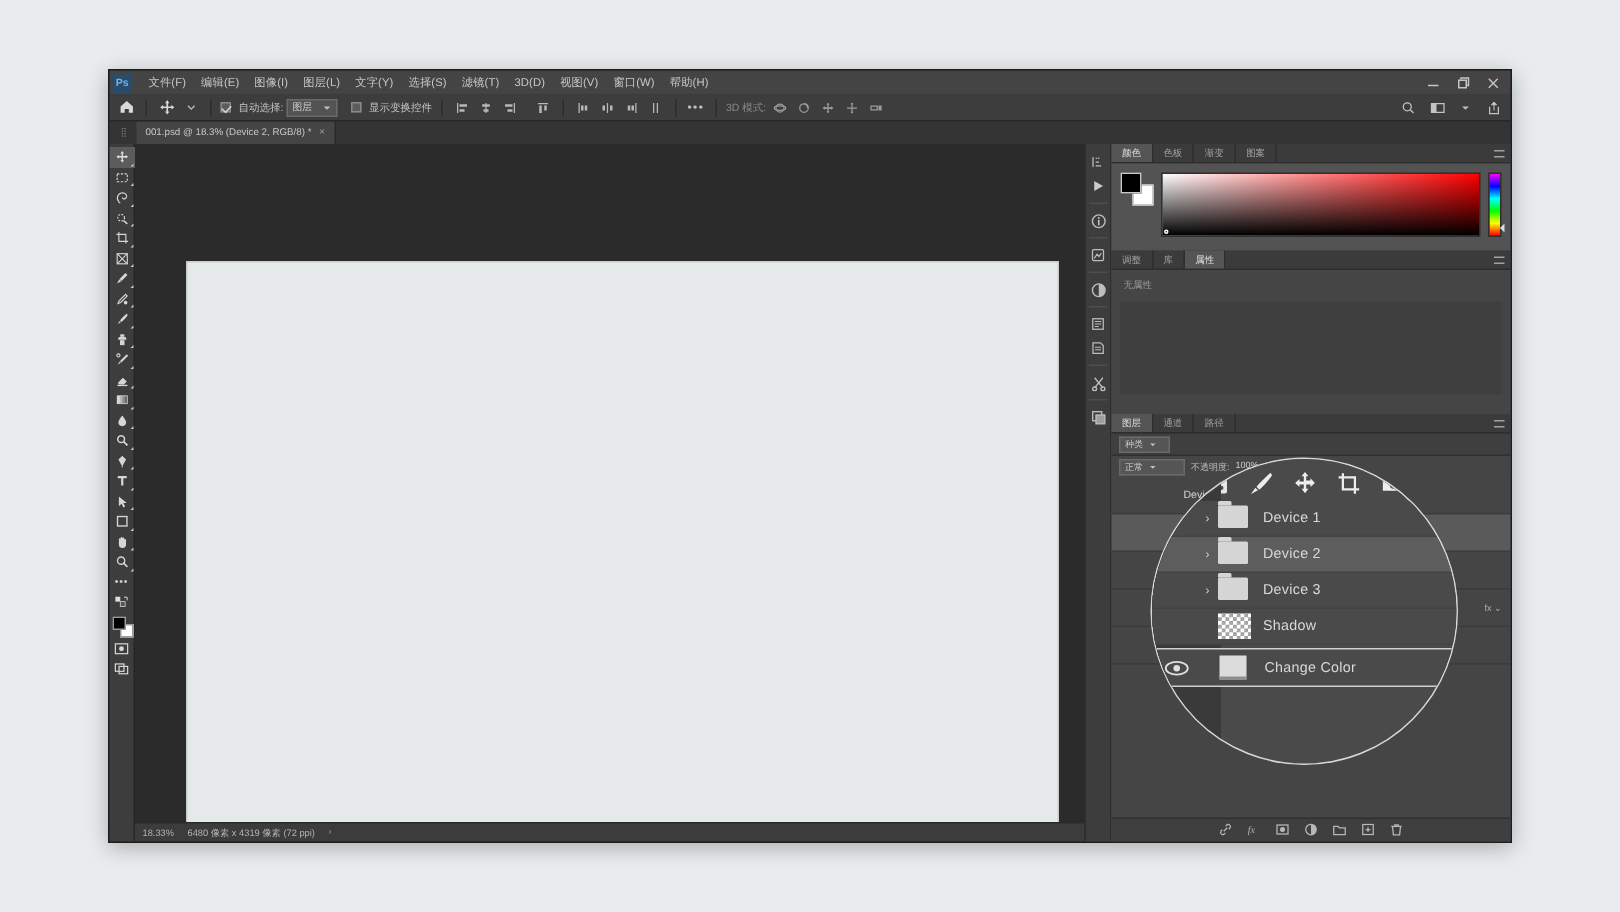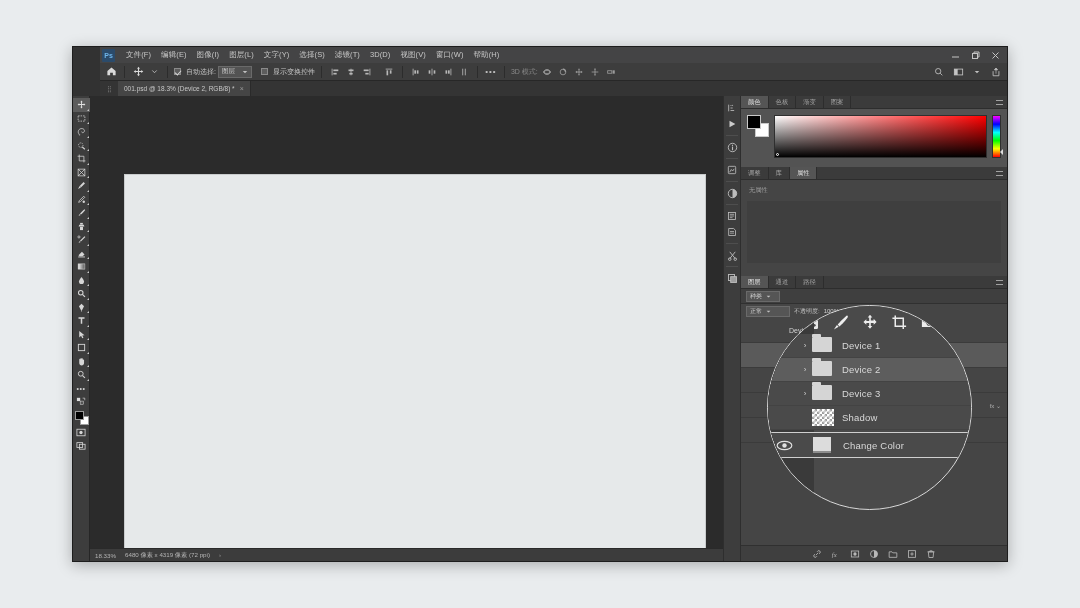--- a/index.html
+++ b/index.html
@@ -9,21 +9,20 @@
     font-family:"Liberation Sans","DejaVu Sans",sans-serif;
     -webkit-font-smoothing:antialiased;
   }
 
   
   #app-window{
     position:absolute; left:72px; top:46px; width:936px; height:516px;
     background:#323232; border:1px solid #1d1d1d;
     box-shadow:0 3px 14px rgba(0,0,0,.28);
     overflow:hidden;
-    padding-left:27px;
   }
 
   
   #menubar{
     height:16px; background:#444445; display:flex; align-items:center;
     padding-left:2px; position:relative;
   }
   #ps-logo{
     width:13px;height:13px;background:#2b4b6b;color:#6fb4e8;
     font-size:7px;line-height:13px;text-align:center;font-weight:bold;

